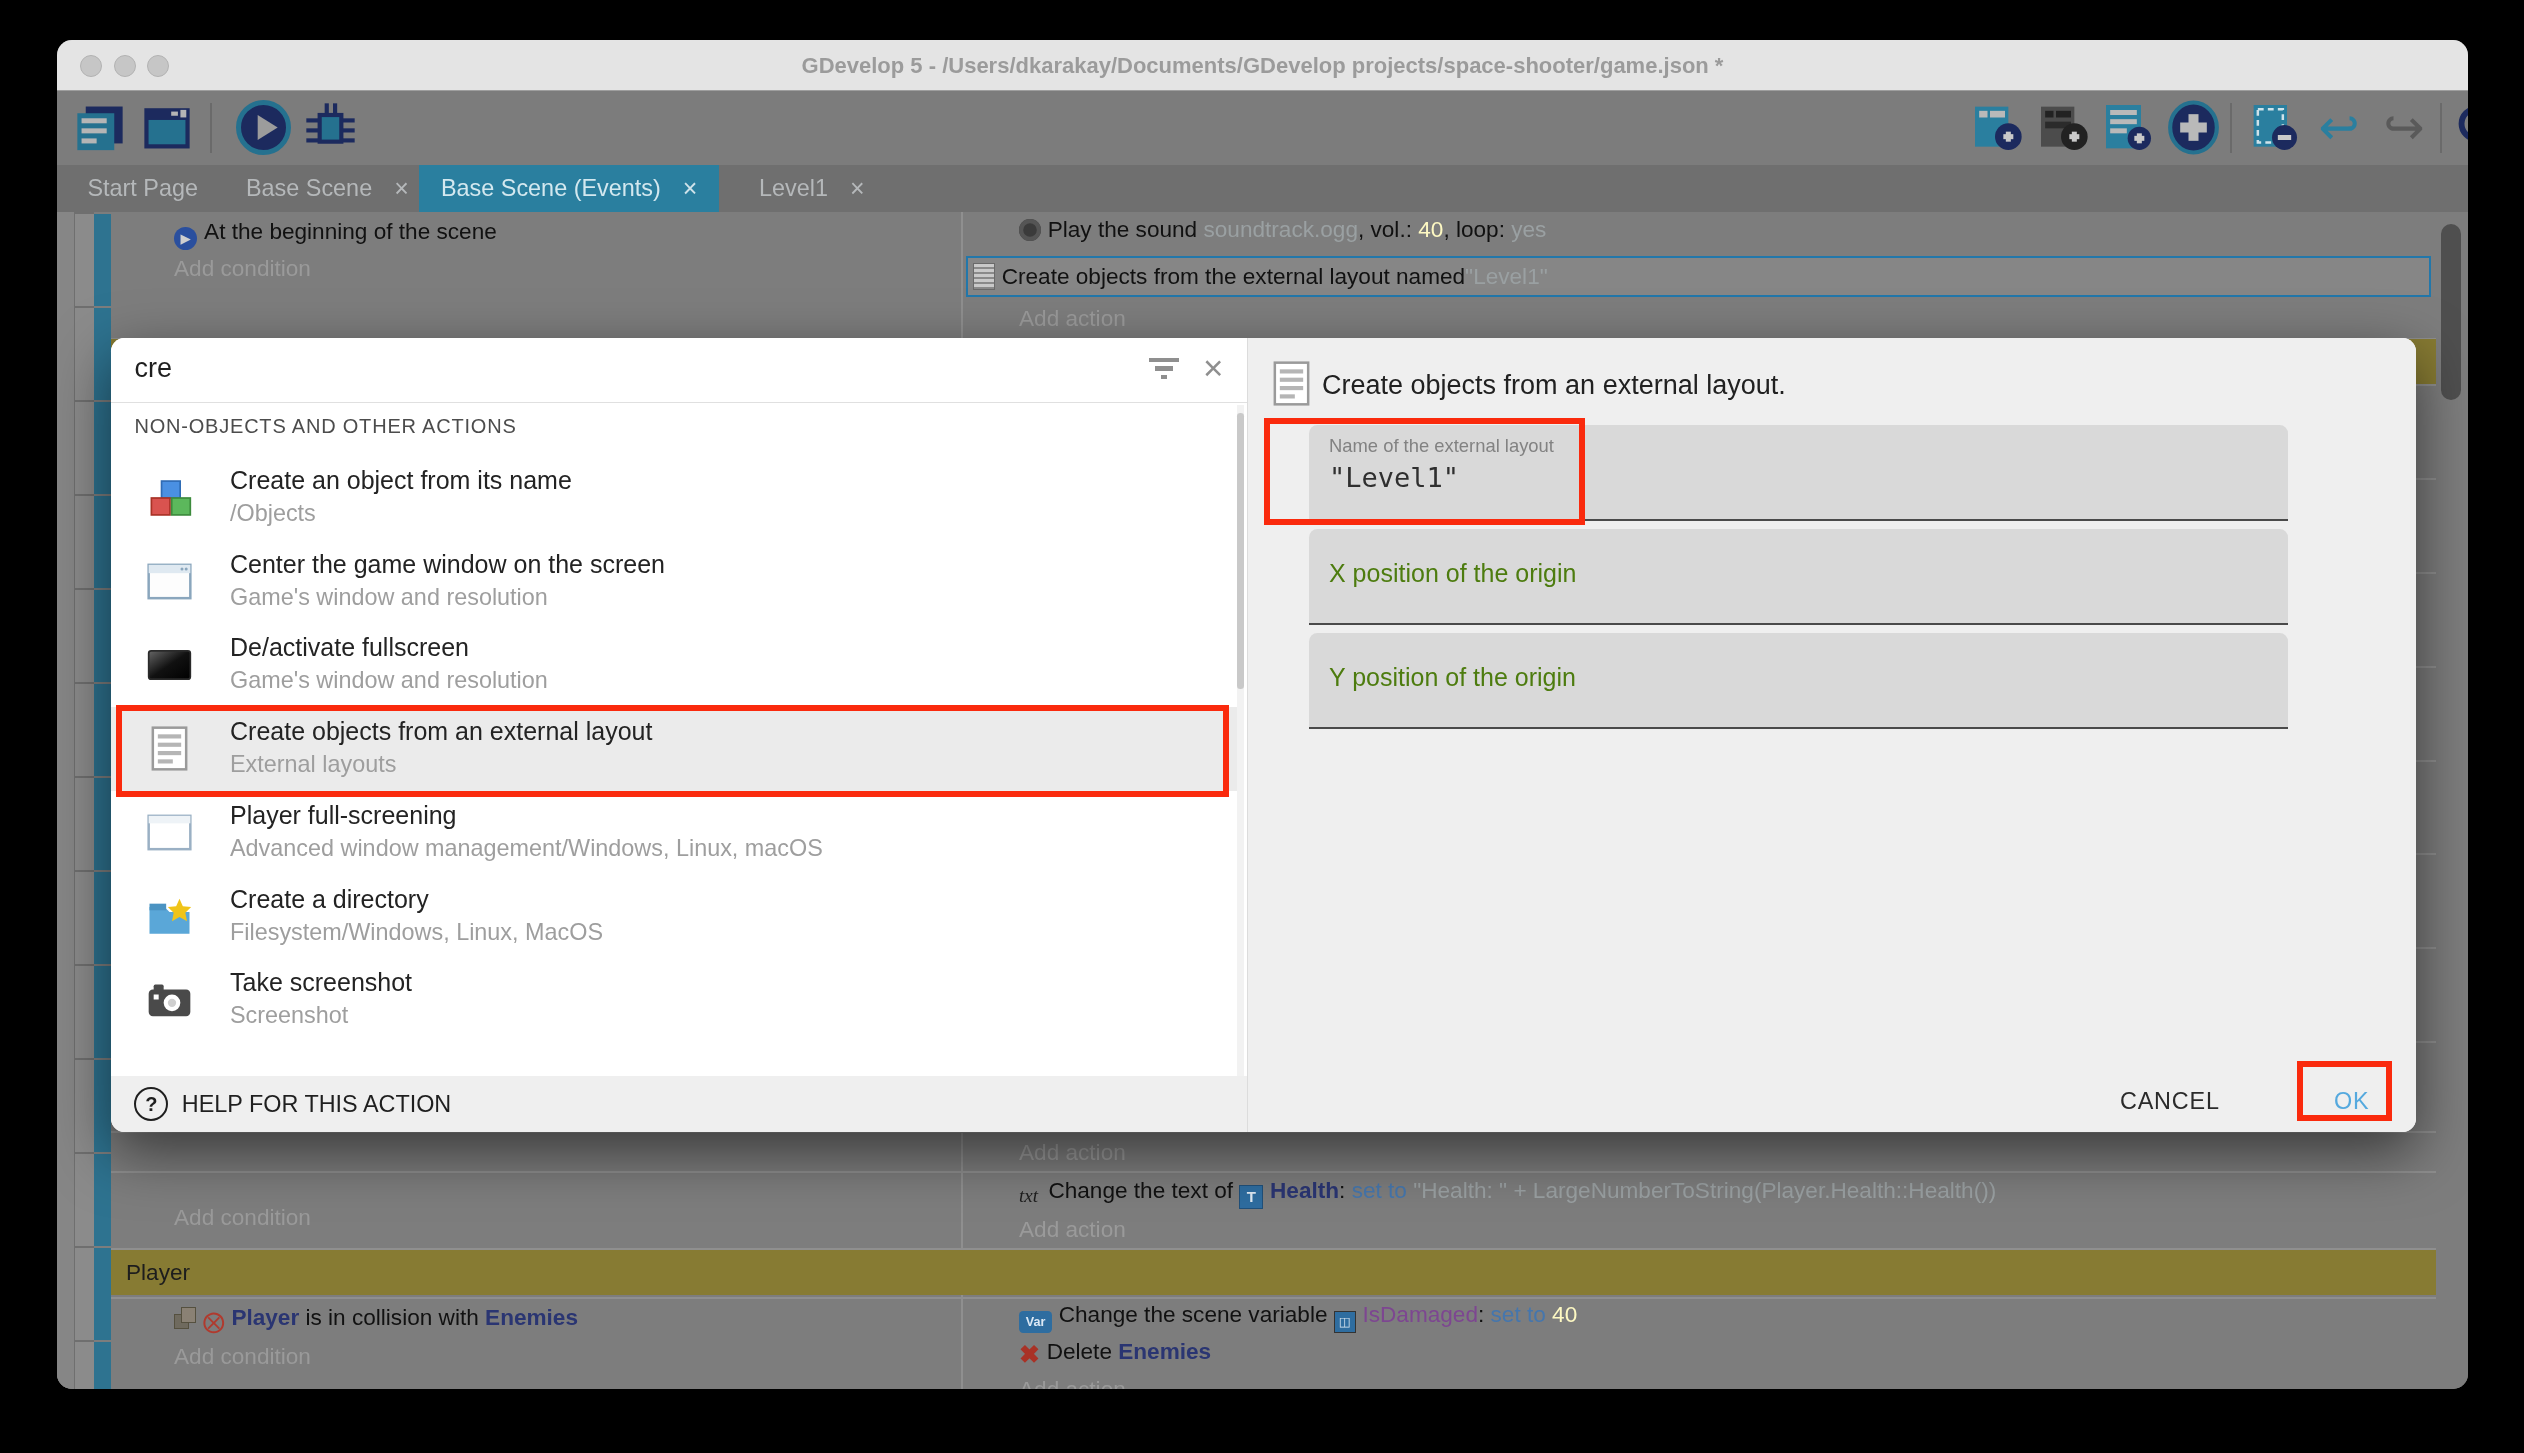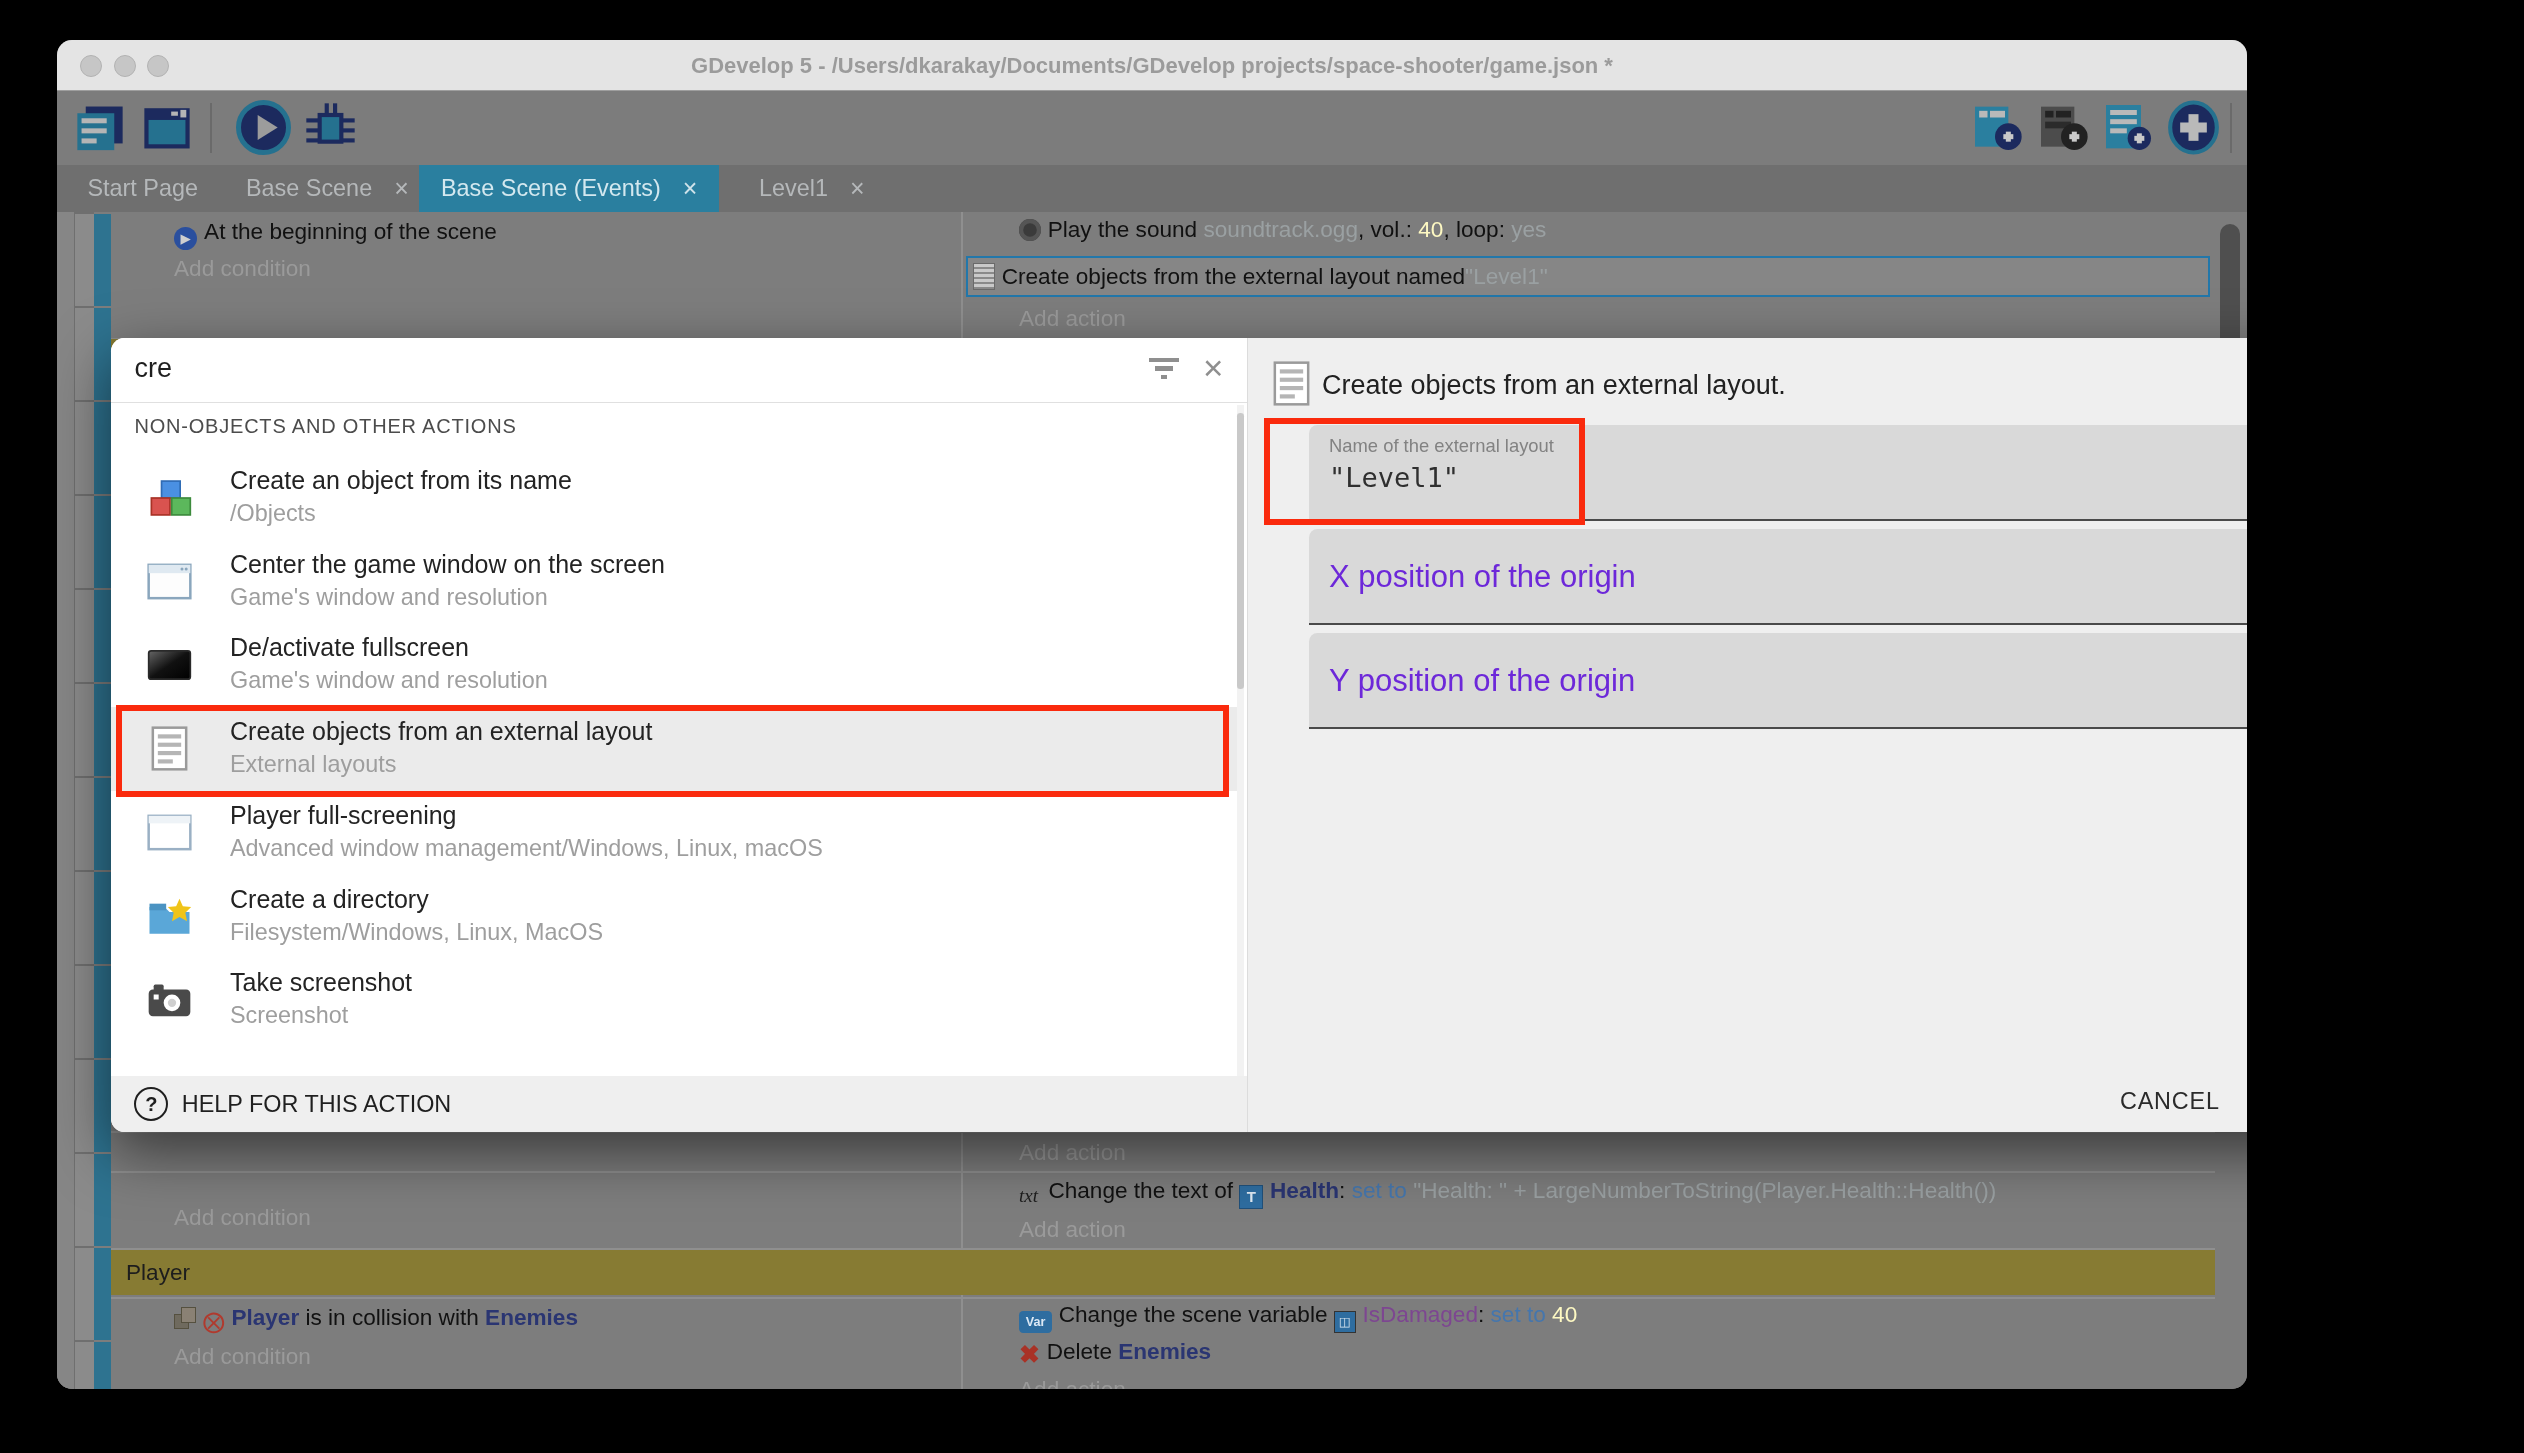--- a/index.html
+++ b/index.html
@@ -1,17 +1,17 @@
 <!DOCTYPE html>
 <html style="font-size:13.4px"><head>
 <meta charset="utf-8">
 <style>
   html,body{margin:0;padding:0;background:#000;width:2525px;height:1453px;font-family:"Liberation Sans",sans-serif;}
   .abs{position:absolute;margin-left:48px;}
-  #window{position:absolute;left:57px;top:40px;width:2190px;height:1349px;background:#7d7d7d;border-radius:15px;overflow:hidden;}
+  #window{position:absolute;left:57px;top:40px;width:2411px;height:1349px;background:#7d7d7d;border-radius:15px;overflow:hidden;}
   
   #titlebar{position:absolute;left:0;top:0;width:100%;height:50px;background:#e4e4e4;border-bottom:0.8px solid #9e9e9e;}
   .light{position:absolute;top:15px;width:20px;height:20px;border-radius:50%;background:#c6c6c6;border:0.8px solid #b2b2b2;}
   #win-title{position:absolute;left:0;right:0;top:12.6px;text-align:center;font-size:22px;font-weight:bold;color:#9b9b9b;}
   
   #toolbar{position:absolute;left:0;top:51px;width:100%;height:74px;background:#7c7c7c;}
   .tbtn{position:absolute;top:6.7px;width:60px;height:60px;display:flex;align-items:center;justify-content:center;}
   .tsep{position:absolute;top:11.7px;width:1.7px;height:50px;background:#6a6a6a;}
   
   #tabsbar{position:absolute;left:0;top:125px;width:100%;height:47px;background:#6f6f6f;}
@@ -69,21 +69,21 @@
   #list-thumb{position:absolute;left:0;top:8.4px;width:6.7px;height:276px;background:#c9c9c9;border-radius:3.3px;}
   #dlg-footer{position:absolute;left:0;top:738px;width:1136px;height:56px;background:#efefef;display:flex;align-items:center;gap:13.4px;padding-left:23.4px;box-sizing:border-box;}
   #help-icon{width:30px;height:30px;border-radius:50%;border:2.5px solid #1f1f1f;color:#1f1f1f;font-size:20px;font-weight:bold;text-align:center;line-height:30px;}
   #help-label{font-size:23.4px;color:#1f1f1f;}
   
   #det-icon{position:absolute;left:25px;top:23.4px;}
   #det-title{position:absolute;left:74px;top:32px;font-size:27px;color:#212121;}
   .field{position:absolute;left:25px;width:979px;height:94px;background:#d9d9d9;border-radius:8.4px 8.4px 0 0;border-bottom:2.5px solid #4a4a4a;margin-left:36px;}
   .f-label{position:absolute;left:20px;top:10px;font-size:18.4px;color:#828282;}
   .f-value{position:absolute;left:20px;top:37px;font-size:27px;color:#2f2f2f;font-family:"DejaVu Sans Mono",monospace;}
-  .f-ph{position:absolute;left:20px;top:30px;font-size:31px;color:#6d28d9;}
+  .f-ph{position:absolute;left:20px;top:30px;font-size:25px;color:#4d7c0f;}
   #btn-cancel{position:absolute;left:2009px;top:750px;font-size:23.4px;letter-spacing:0.8px;color:#2b2b2b;}
   #btn-ok{position:absolute;left:2223px;top:750px;font-size:23.4px;letter-spacing:0.8px;color:#55a9de;}
   
   .annot{position:absolute;border:6.7px solid #fa2a0d;box-sizing:border-box;z-index:90;}
 </style>
 </head>
 <body>
 
 <div id="window">
 

